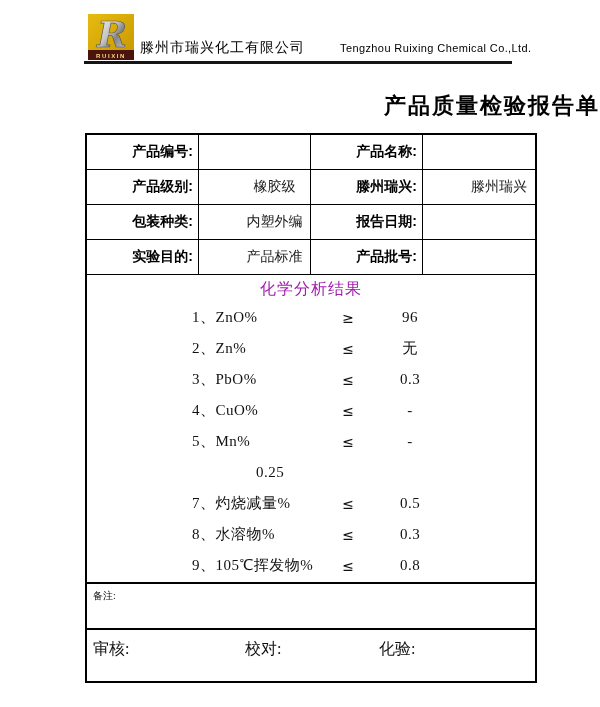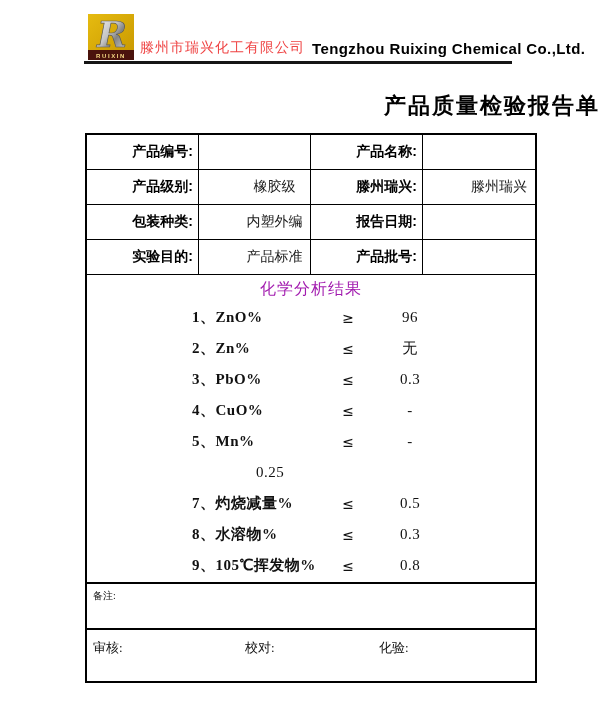--- a/index.html
+++ b/index.html
@@ -26,28 +26,29 @@
     height: 20px;
     display: flex;
     align-items: center;
     gap: 7px;
     white-space: nowrap;
   }
   .company-cn {
     font-family: "Liberation Serif", serif;
     font-size: 14px;
     letter-spacing: 1px;
-    color: #ef4444;
+    color: #000000;
   }
   .company-en {
     font-family: "Liberation Sans", sans-serif;
-    font-size: 15px;
-    font-weight: bold;
+    font-size: 11px;
+    font-weight: normal;
     letter-spacing: 0.4px;
     color: #000;
+    margin-left: 28px;
   }
   .header-underline {
     position: absolute;
     left: 84px; top: 61px;
     width: 428px; height: 2.5px;
     background: #151515;
   }
 
   
   .report-title {
@@ -112,40 +113,40 @@
   }
   .analysis-items { margin-top: 3px; }
   .analysis-item {
     display: flex;
     align-items: center;
     height: 31px;
     padding-left: 105px;
     font-size: 15px;
     white-space: nowrap;
   }
-  .item-label { width: 140px; letter-spacing: 0.5px; font-weight: bold; }
+  .item-label { width: 140px; letter-spacing: 0.5px; }
   .item-symbol {
     width: 32px;
     text-align: center;
     font-family: "DejaVu Sans", sans-serif;
     font-size: 14px;
   }
   .item-value { width: 92px; text-align: center; letter-spacing: 0.5px; }
 
   
   .remarks-row {
     height: 46px;
     border-bottom: 2px solid #000;
     padding: 5px 0 0 6px;
     font-size: 10px;
   }
   .footer-row {
     position: relative;
     height: 64px;
-    font-size: 13px;
+    font-size: 16px;
   }
   .footer-label { position: absolute; top: 9px; }
   .footer-label.review { left: 6px; }
   .footer-label.proofread { left: 158px; }
   .footer-label.test { left: 292px; }
 </style>
 </head>
 <body>
 
 <div class="page">

